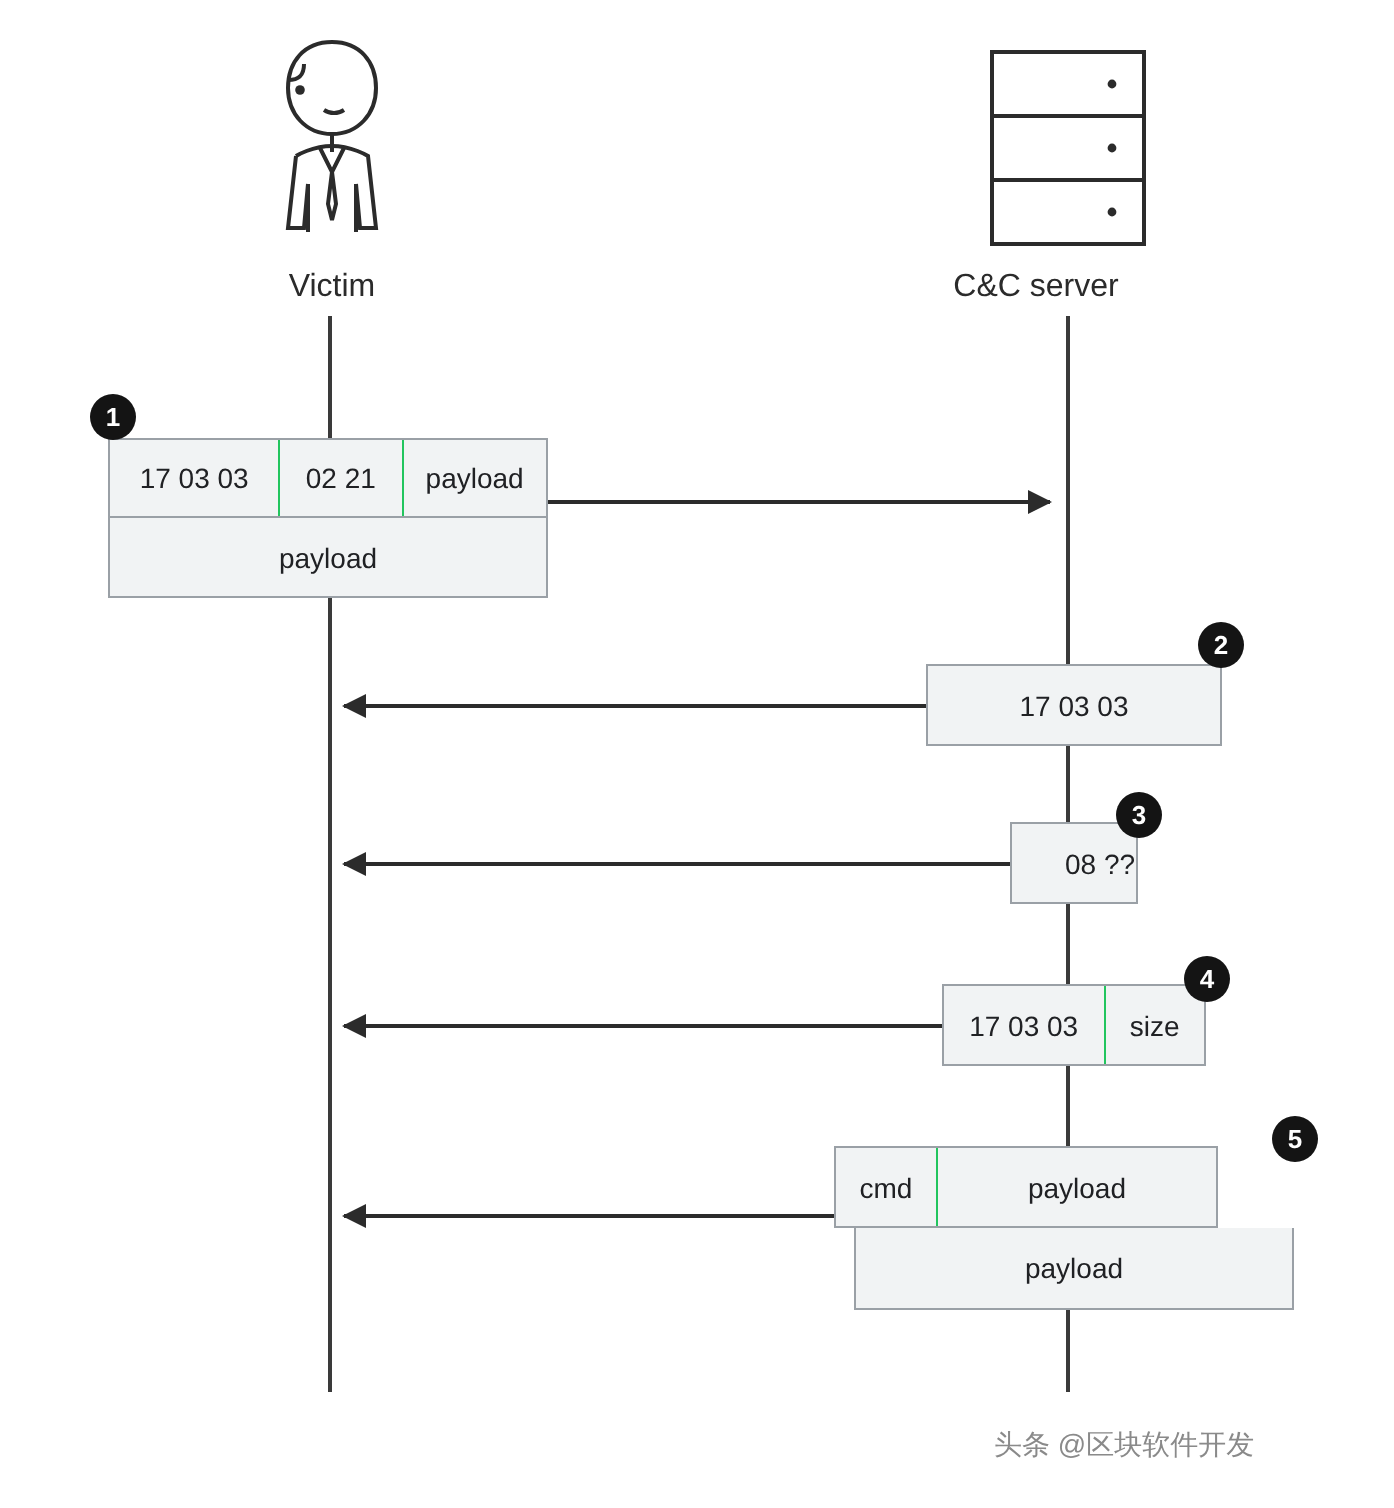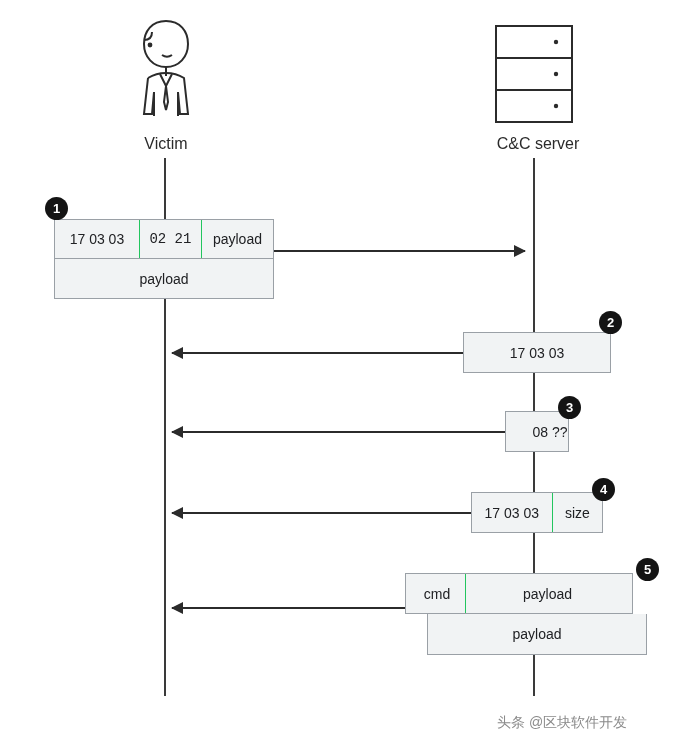--- a/index.html
+++ b/index.html
@@ -133,31 +133,31 @@
       <rect x="2" y="2" width="76" height="32"></rect>
       <rect x="2" y="34" width="76" height="32"></rect>
       <rect x="2" y="66" width="76" height="32"></rect>
       <circle cx="62" cy="18" r="2.2" fill="#2b2b2b" stroke="none"></circle>
       <circle cx="62" cy="50" r="2.2" fill="#2b2b2b" stroke="none"></circle>
       <circle cx="62" cy="82" r="2.2" fill="#2b2b2b" stroke="none"></circle>
     </svg>
   </div>
 
   <div class="actor-label" style="left:106px; top:135px; width:120px;">Victim</div>
-  <div class="actor-label" style="left:478px; top:135px; width:120px;">C&amp;C server</div>
+  <div class="actor-label" style="left:458px; top:135px; width:120px;">C&amp;C server</div>
 
   <div class="lifeline" style="left:164px; top:158px; height:538px;"></div>
   <div class="lifeline" style="left:533px; top:158px; height:538px;"></div>
 
   <div class="arrow right" style="left:273px; top:250px; width:252px;">
     <span class="head"></span>
   </div>
   <div class="pkt" style="left:54px; top:219px; width:220px; height:40px; z-index:8;">
     <div class="field" style="width:86px;">17 03 03</div>
-    <div class="field" style="width:62px;font-family:Liberation Mono, monospace;">02 21</div>
+    <div class="field" style="width:62px;">02 21</div>
     <div class="field" style="width:72px;">payload</div>
   </div>
   <div class="pkt sub" style="left:54px; top:259px; width:220px; height:40px; z-index:8;">
     <div class="field" style="width:100%;">payload</div>
   </div>
   <div class="badge" style="left:45px; top:197px;">1</div>
 
   <div class="arrow left" style="left:172px; top:352px; width:292px;">
     <span class="head"></span>
   </div>
@@ -179,21 +179,21 @@
   </div>
   <div class="pkt" style="left:471px; top:492px; width:132px; height:41px; z-index:8;">
     <div class="field" style="width:82px;">17 03 03</div>
     <div class="field" style="width:50px;text-align:center;">size</div>
   </div>
   <div class="badge" style="left:592px; top:478px;">4</div>
 
   <div class="arrow left" style="left:172px; top:607px; width:256px;">
     <span class="head"></span>
   </div>
-  <div class="pkt" style="left:405px; top:573px; width:228px; height:41px; z-index:8;">
+  <div class="pkt" style="left:417px; top:573px; width:192px; height:41px; z-index:8;">
     <div class="field" style="width:57px;">cmd</div>
     <div class="field" style="width:163px;">payload</div>
   </div>
   <div class="pkt sub" style="left:427px; top:614px; width:220px; height:41px; z-index:8;">
     <div class="field" style="width:100%;">payload</div>
   </div>
   <div class="badge" style="left:636px; top:558px;">5</div>
 
   <div class="watermark" style="left:497px; top:714px;">
     <span>头条 @区块软件开发</span>

